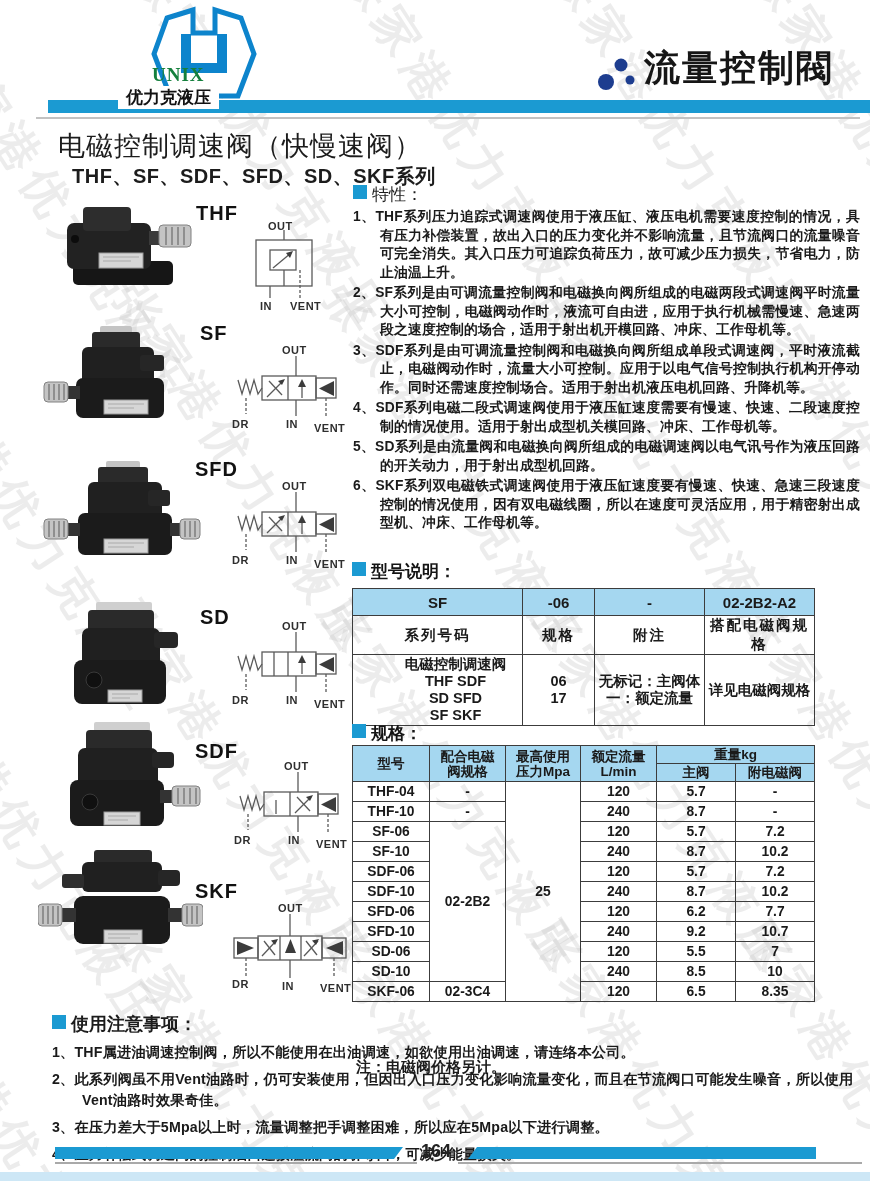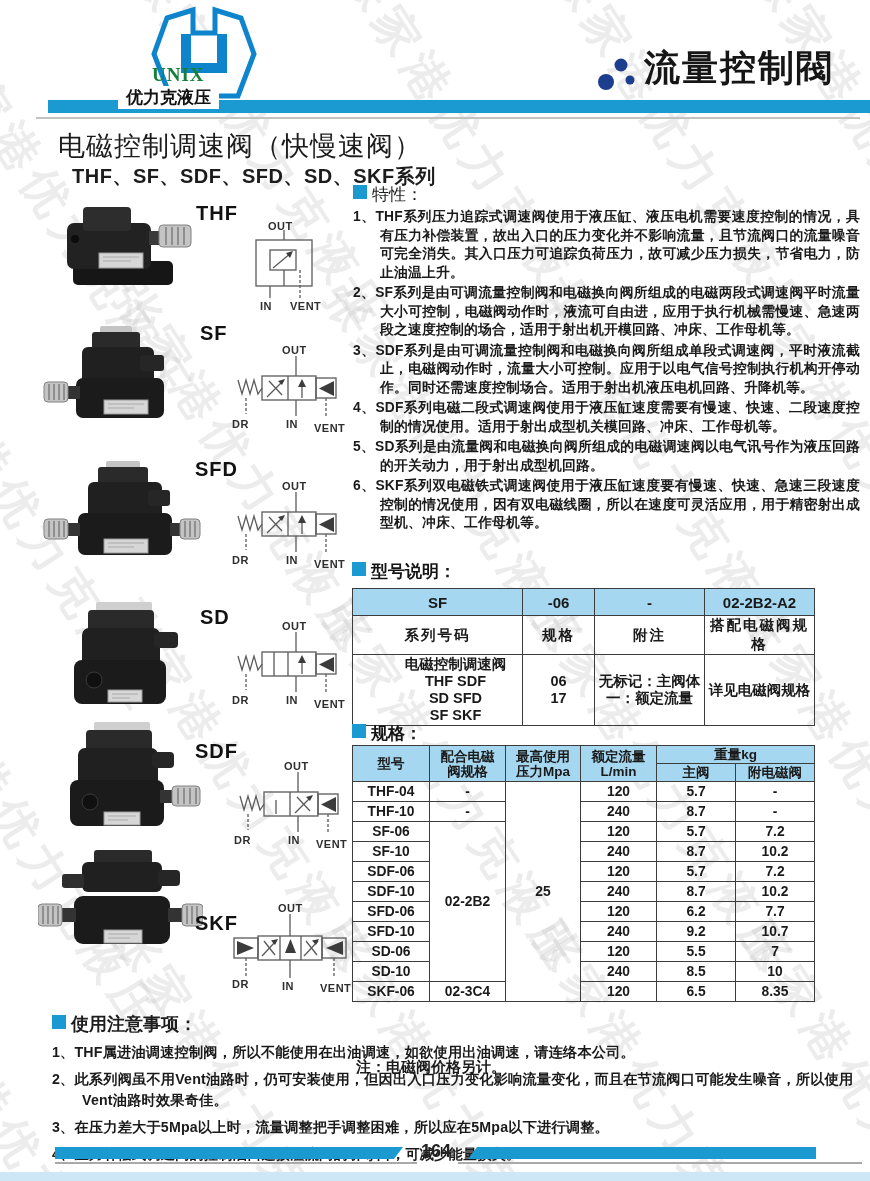--- a/index.html
+++ b/index.html
@@ -306,21 +306,21 @@
         <rect x="22" y="60" width="16" height="14" fill="#333"></rect>
         <rect x="0" y="56" width="24" height="22" rx="4" fill="#c4c4c4" stroke="#828282"></rect>
         <path d="M5 58v18 M10 58v18 M15 58v18 M20 58v18" stroke="#8f8f8f" stroke-width="2"></path>
         <rect x="130" y="60" width="16" height="14" fill="#333"></rect>
         <rect x="144" y="56" width="21" height="22" rx="4" fill="#c4c4c4" stroke="#828282"></rect>
         <path d="M149 58v18 M154 58v18 M159 58v18" stroke="#8f8f8f" stroke-width="2"></path>
         <rect x="66" y="82" width="38" height="13" fill="#d6d6d6" stroke="#9a9a9a"></rect>
         <path d="M70 86h30 M70 90h22" stroke="#aaa" stroke-width="1"></path>
       </svg>
     </div>
-    <div class="p-label" style="left:195px;top:912px">SKF</div>
+    <div class="p-label" style="left:195px;top:880px">SKF</div>
     <div class="diagram" style="left:218px;top:898px;width:140px;height:100px">
       <svg width="140" height="100" viewBox="0 0 140 100" fill="none" stroke="#5a5a5a" stroke-width="1.3">
         <path d="M72 16 V38"></path>
         <rect x="40" y="38" width="64" height="24"></rect>
         <path d="M62 38 V62 M83 38 V62"></path>
         <path d="M44 58 L58 43"></path>
         <polygon points="60,41 53,42.5 57,47" fill="#3c3c3c" stroke="none"></polygon>
         <path d="M46 43 L57 57"></path>
         <polygon points="72.5,41 67,55 78,55" fill="#3c3c3c" stroke="none"></polygon>
         <path d="M86 58 L100 43"></path>

